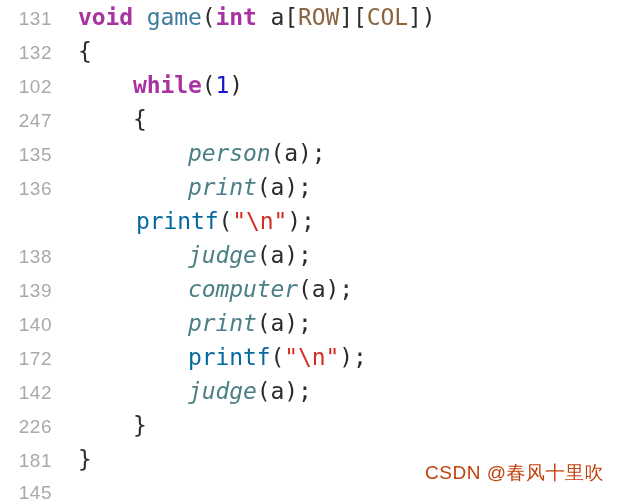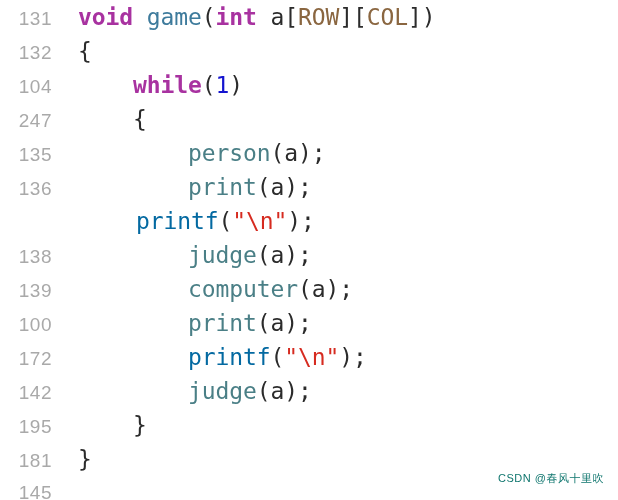--- a/index.html
+++ b/index.html
@@ -46,53 +46,53 @@
     padding-left: 26px;
     font-family: "DejaVu Sans Mono", monospace;
     font-size: 23px;
     color: #2b2b2b;
     letter-spacing: -0.1px;
   }
   
   .tok-kw      { color: #a832a0; font-weight: bold; }
   .tok-fn      { color: #3e7b9c; }
   .tok-builtin { color: #0369a1; }
-  .tok-call    { color: #4a7f86; }
+  .tok-call    { color: #4a7f86; font-style: italic; }
   .tok-const   { color: #8a6640; }
   .tok-num     { color: #1414cf; }
   .tok-str     { color: #d62b20; }
   .tok-punct   { color: #2b2b2b; }
   .tok-plain   { color: #2b2b2b; }
   .watermark {
     position: absolute;
     right: 14px;
     bottom: 14px;
-    color: #0f766e;
+    color: #c2410c;
     font-family: "Liberation Sans", sans-serif;
-    font-size: 11px;
+    font-size: 19px;
     letter-spacing: 0.5px;
     white-space: nowrap;
     user-select: none;
   }
 </style>
 </head>
 <body>
 
 <div id="screenshot">
   <div class="code-area">
       <div class="code-line"><div class="gutter">131</div><div class="code-text"><span class="tok-kw">void</span><span class="tok-plain"> </span><span class="tok-fn">game</span><span class="tok-punct">(</span><span class="tok-kw">int</span><span class="tok-punct"> a[</span><span class="tok-const">ROW</span><span class="tok-punct">][</span><span class="tok-const">COL</span><span class="tok-punct">])</span></div></div>
       <div class="code-line"><div class="gutter">132</div><div class="code-text"><span class="tok-punct">{</span></div></div>
-      <div class="code-line"><div class="gutter">104</div><div class="code-text"><span class="tok-plain">    </span><span class="tok-kw">while</span><span class="tok-punct">(</span><span class="tok-num">1</span><span class="tok-punct">)</span></div></div>
+      <div class="code-line"><div class="gutter">102</div><div class="code-text"><span class="tok-plain">    </span><span class="tok-kw">while</span><span class="tok-punct">(</span><span class="tok-num">1</span><span class="tok-punct">)</span></div></div>
       <div class="code-line"><div class="gutter">247</div><div class="code-text"><span class="tok-plain">    </span><span class="tok-punct">{</span></div></div>
       <div class="code-line"><div class="gutter">135</div><div class="code-text"><span class="tok-plain">        </span><span class="tok-call">person</span><span class="tok-punct">(a);</span></div></div>
       <div class="code-line"><div class="gutter">136</div><div class="code-text"><span class="tok-plain">        </span><span class="tok-call">print</span><span class="tok-punct">(a);</span></div></div>
       <div class="code-line"><div class="code-text"><span class="tok-plain">        </span><span class="tok-builtin">printf</span><span class="tok-punct">(</span><span class="tok-str">"\n"</span><span class="tok-punct">);</span></div></div>
       <div class="code-line"><div class="gutter">138</div><div class="code-text"><span class="tok-plain">        </span><span class="tok-call">judge</span><span class="tok-punct">(a);</span></div></div>
       <div class="code-line"><div class="gutter">139</div><div class="code-text"><span class="tok-plain">        </span><span class="tok-call">computer</span><span class="tok-punct">(a);</span></div></div>
-      <div class="code-line"><div class="gutter">100</div><div class="code-text"><span class="tok-plain">        </span><span class="tok-call">print</span><span class="tok-punct">(a);</span></div></div>
+      <div class="code-line"><div class="gutter">140</div><div class="code-text"><span class="tok-plain">        </span><span class="tok-call">print</span><span class="tok-punct">(a);</span></div></div>
       <div class="code-line"><div class="gutter">172</div><div class="code-text"><span class="tok-plain">        </span><span class="tok-builtin">printf</span><span class="tok-punct">(</span><span class="tok-str">"\n"</span><span class="tok-punct">);</span></div></div>
       <div class="code-line"><div class="gutter">142</div><div class="code-text"><span class="tok-plain">        </span><span class="tok-call">judge</span><span class="tok-punct">(a);</span></div></div>
-      <div class="code-line"><div class="gutter">195</div><div class="code-text"><span class="tok-plain">    </span><span class="tok-punct">}</span></div></div>
+      <div class="code-line"><div class="gutter">226</div><div class="code-text"><span class="tok-plain">    </span><span class="tok-punct">}</span></div></div>
       <div class="code-line"><div class="gutter">181</div><div class="code-text"><span class="tok-punct">}</span></div></div>
       <div class="code-line"><div class="gutter">145</div><div class="code-text"></div></div>
     </div>
   <div class="watermark">CSDN @春风十里吹</div>
 </div>
 
 </body></html>

